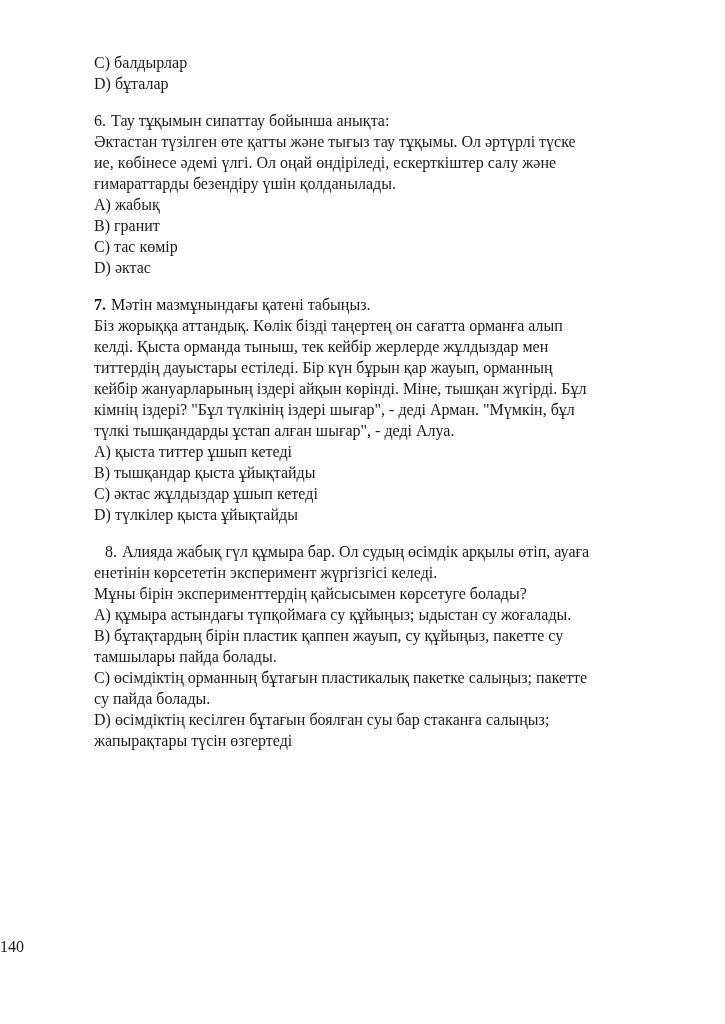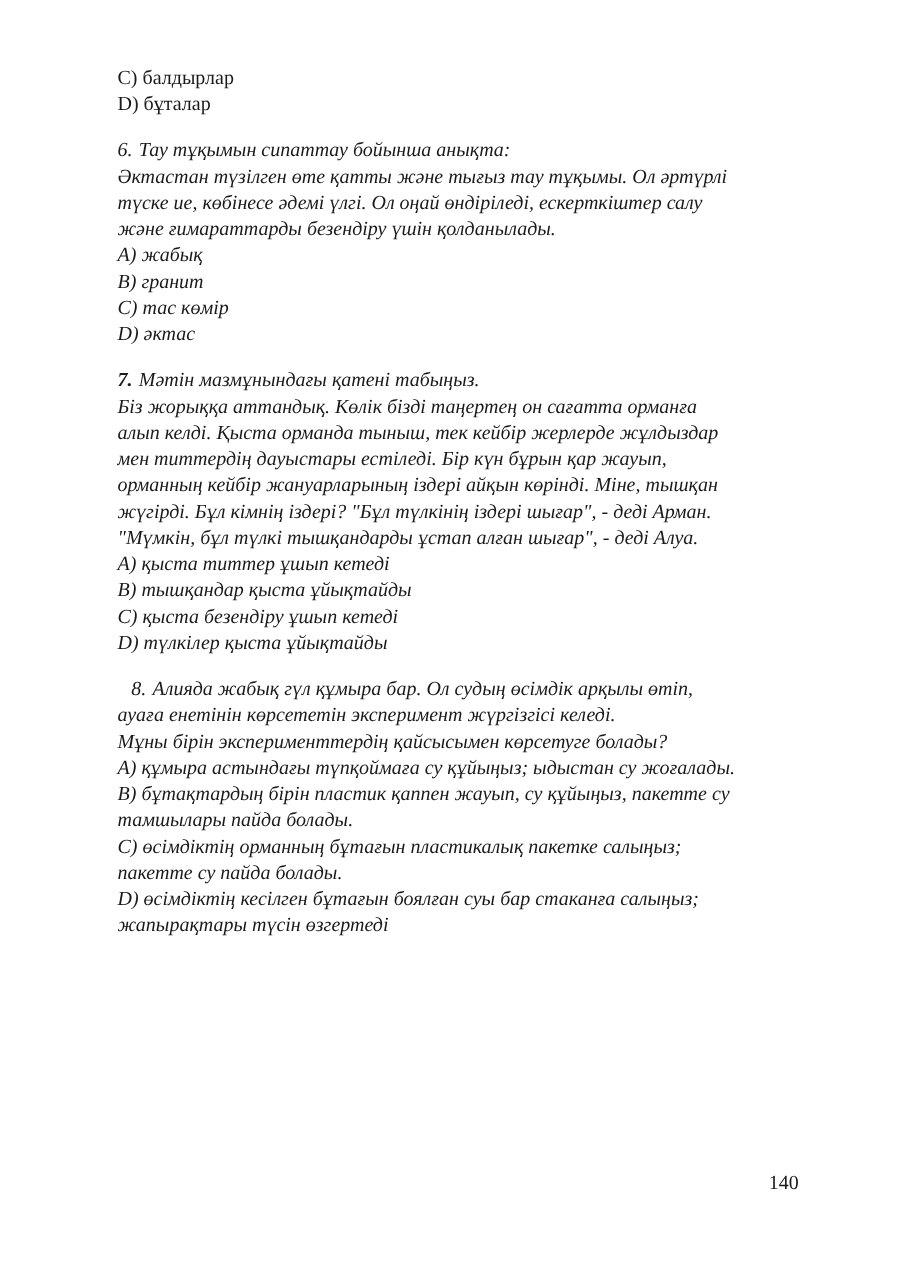--- a/index.html
+++ b/index.html
@@ -21,39 +21,38 @@
   }
   .content {
     padding: 52px 46px 0 94px;
   }
   .content p {
     margin: 0;
     padding: 0;
   }
   .block-gap {
     margin-top: 16px;
-    font-style: italic;
   }
   .options-gap {
   }
   .qnum {
     margin-right: 1px;
   }
   .qnum-bold {
     font-weight: bold;
   }
   .indent-first {
     text-indent: 11px;
   }
   .page-number {
     position: absolute;
     top: 936px;
     left: 0;
     width: 100%;
-    text-align: right;
+    text-align: left;
     font-size: 16px;
   }
 </style>
 </head>
 <body>
 
 <div class="page" style="background: rgb(255, 255, 255); color: rgb(26, 26, 26);">
   <div class="content">
 
     <div>
@@ -71,21 +70,21 @@
         <p>D) әктас</p>
       </div>
     </div>
 
     <div class="block-gap">
       <p><span class="qnum qnum-bold">7.</span> <span>Мәтін мазмұнындағы қатені табыңыз.</span></p>
       <p>Біз жорыққа аттандық. Көлік бізді таңертең он сағатта орманға алып келді. Қыста орманда тыныш, тек кейбір жерлерде жұлдыздар мен титтердің дауыстары естіледі. Бір күн бұрын қар жауып, орманның кейбір жануарларының іздері айқын көрінді. Міне, тышқан жүгірді. Бұл кімнің іздері? "Бұл түлкінің іздері шығар", - деді Арман. "Мүмкін, бұл түлкі тышқандарды ұстап алған шығар", - деді Алуа.</p>
       <div class="options-gap">
         <p>A) қыста титтер ұшып кетеді</p>
         <p>B) тышқандар қыста ұйықтайды</p>
-        <p>C) қыста безендіру ұшып кетеді</p>
+        <p>C) әктас жұлдыздар ұшып кетеді</p>
         <p>D) түлкілер қыста ұйықтайды</p>
       </div>
     </div>
 
     <div class="block-gap">
       <p class="indent-first"><span class="qnum">8.</span> <span>Алияда жабық гүл құмыра бар. Ол судың өсімдік арқылы өтіп, ауаға енетінін көрсететін эксперимент жүргізгісі келеді.</span></p>
       <p>Мұны бірін эксперименттердің қайсысымен көрсетуге болады?</p>
       <div>
         <p>A) құмыра астындағы түпқоймаға су құйыңыз; ыдыстан су жоғалады.</p>
         <p>B) бұтақтардың бірін пластик қаппен жауып, су құйыңыз, пакетте су тамшылары пайда болады.</p>

